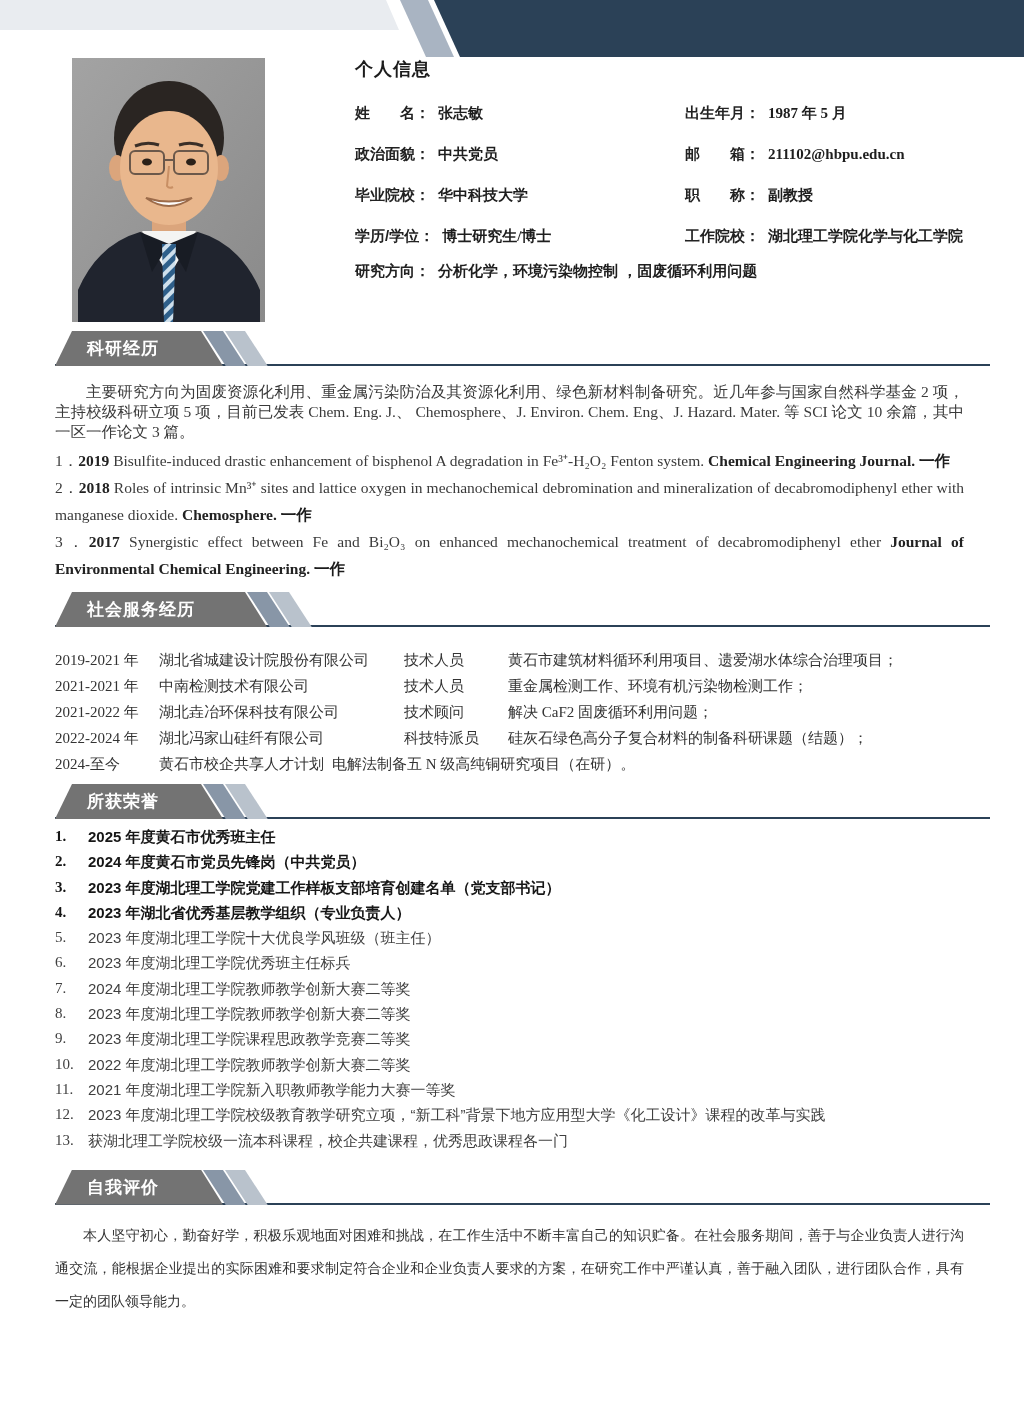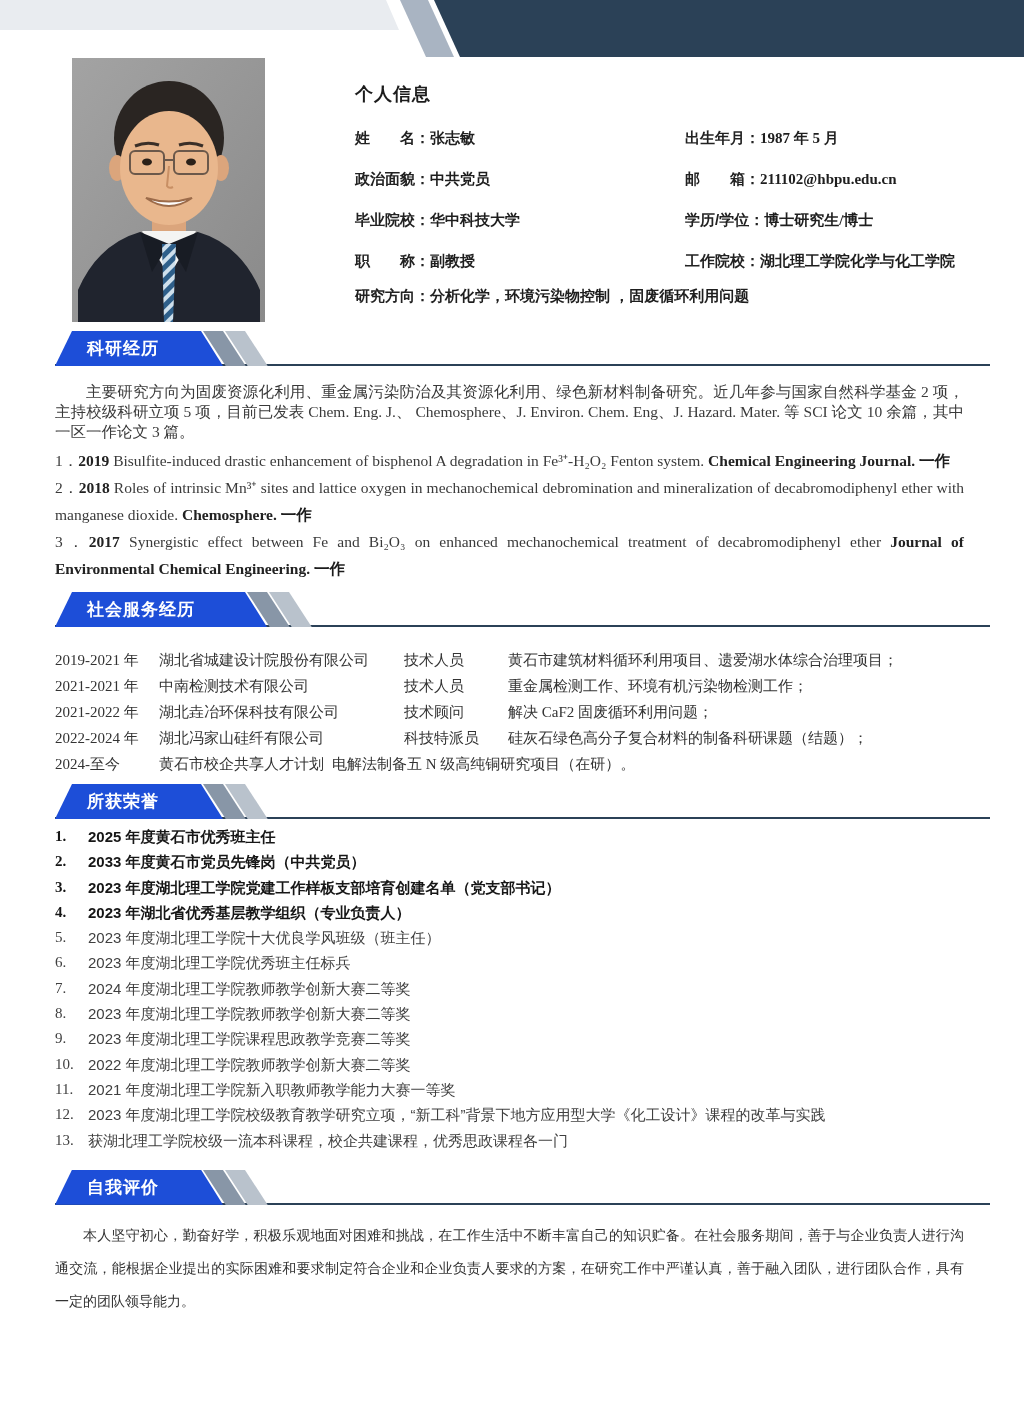--- a/index.html
+++ b/index.html
@@ -15,33 +15,33 @@
   .banner .gray-band  { position:absolute; left:0; top:0; width:420px; height:30px;
     background:#e9ecf0; clip-path:polygon(0 0, 386px 0, 399px 30px, 0 30px); }
   .banner .blue-stripe{ position:absolute; left:0; top:0; width:1024px; height:57px;
     background:#a9b4c2; clip-path:polygon(400px 0, 428px 0, 454px 57px, 426px 57px); }
   .banner .navy-block { position:absolute; left:0; top:0; width:1024px; height:57px;
     background:#2b4157; clip-path:polygon(434px 0, 1024px 0, 1024px 57px, 460px 57px); }
 
   
   .top-area { position:relative; height:276px; }
   .photo { position:absolute; left:72px; top:1px; width:193px; height:264px; display:block; }
-  .info { margin-left:355px; padding-top:25px; padding-right:30px; }
+  .info { margin-left:355px; padding-right:30px; }
   .info-title { font-size:18px; font-weight:bold; color:#1c1c1c; letter-spacing:1px; }
   .info-grid { display:grid; grid-template-columns:330px 1fr; grid-auto-rows:41px;
     margin-top:12px; align-items:center; }
   .info-row5 { margin-top:5px; }
   .f-label { font-weight:bold; font-size:15px; color:#222; white-space:nowrap; }
   .f-value { font-weight:bold; font-size:15px; color:#1e1e1e;
-    font-family:"Liberation Serif", serif; margin-left:0; }
+    font-family:"Liberation Serif", serif; margin-left:8px; }
 
   
   .sec-head { position:relative; margin:0 34px 0 55px; height:33px;
     border-bottom:2px solid #2b4157; }
-  .sec-tab { position:absolute; left:0; bottom:-2px; height:35px; background:#1d4ed8;
+  .sec-tab { position:absolute; left:0; bottom:-2px; height:35px; background:#737373;
     clip-path:polygon(17px 0, calc(100% - 22px) 0, 100% 100%, 0 100%);
     color:#ffffff; font-size:17px; font-weight:bold; letter-spacing:1px;
     line-height:35px; padding-left:32px; }
   .w-std  { width:168px; }
   .w-wide { width:212px; }
   .sec-stripe { position:absolute; bottom:-2px; height:35px; width:20px;
     transform:skewX(33deg); transform-origin:top left; }
   .stripe-mid   { background:#8896a7; }
   .stripe-light { background:#b9c2cc; }
 
@@ -147,24 +147,24 @@
       <div>
         <span class="f-label">政治面貌：</span><span class="f-value">中共党员</span>
       </div>
       <div>
         <span class="f-label">邮　　箱：</span><span class="f-value">211102@hbpu.edu.cn</span>
       </div>
       <div>
         <span class="f-label">毕业院校：</span><span class="f-value">华中科技大学</span>
       </div>
       <div>
+        <span class="f-label">职　　称：</span><span class="f-value">副教授</span>
+      </div>
+      <div>
         <span class="f-label">学历/学位：</span><span class="f-value">博士研究生/博士</span>
-      </div>
-      <div>
-        <span class="f-label">职　　称：</span><span class="f-value">副教授</span>
       </div>
       <div>
         <span class="f-label">工作院校：</span><span class="f-value">湖北理工学院化学与化工学院</span>
       </div>
     </div>
     <div class="info-row5">
       <span class="f-label">研究方向：</span><span class="f-value" style="font-family:'Liberation Sans',sans-serif">分析化学，环境污染物控制 ，固废循环利用问题</span>
     </div>
   </div>
 </div>
@@ -225,21 +225,21 @@
   <div class="sec-stripe stripe-mid" style="left:148px"></div>
   <div class="sec-stripe stripe-light" style="left:170px"></div>
 </div>
 <div class="content honors">
   <div class="honor bold">
       <span class="no">1.</span>
       <span>2025 年度黄石市优秀班主任</span>
     </div>
   <div class="honor bold">
       <span class="no">2.</span>
-      <span>2033 年度黄石市党员先锋岗（中共党员）</span>
+      <span>2024 年度黄石市党员先锋岗（中共党员）</span>
     </div>
   <div class="honor bold">
       <span class="no">3.</span>
       <span>2023 年度湖北理工学院党建工作样板支部培育创建名单（党支部书记）</span>
     </div>
   <div class="honor bold">
       <span class="no">4.</span>
       <span>2023 年湖北省优秀基层教学组织（专业负责人）</span>
     </div>
   <div class="honor">

